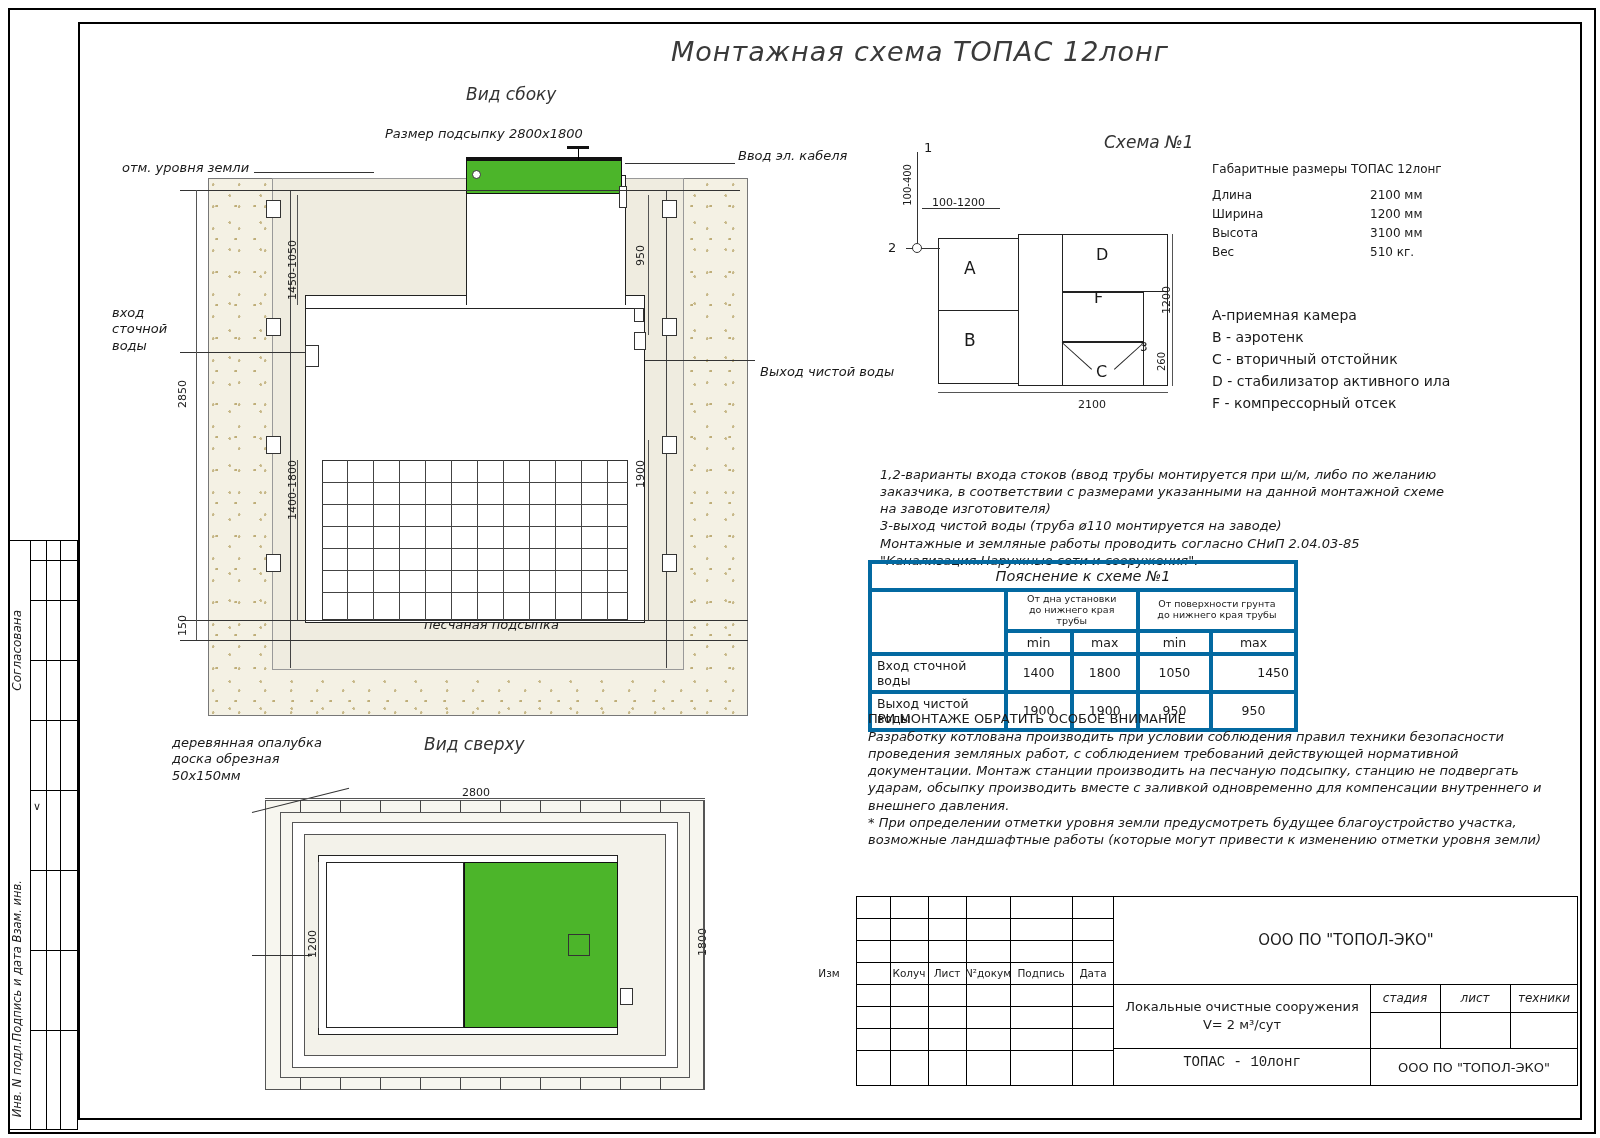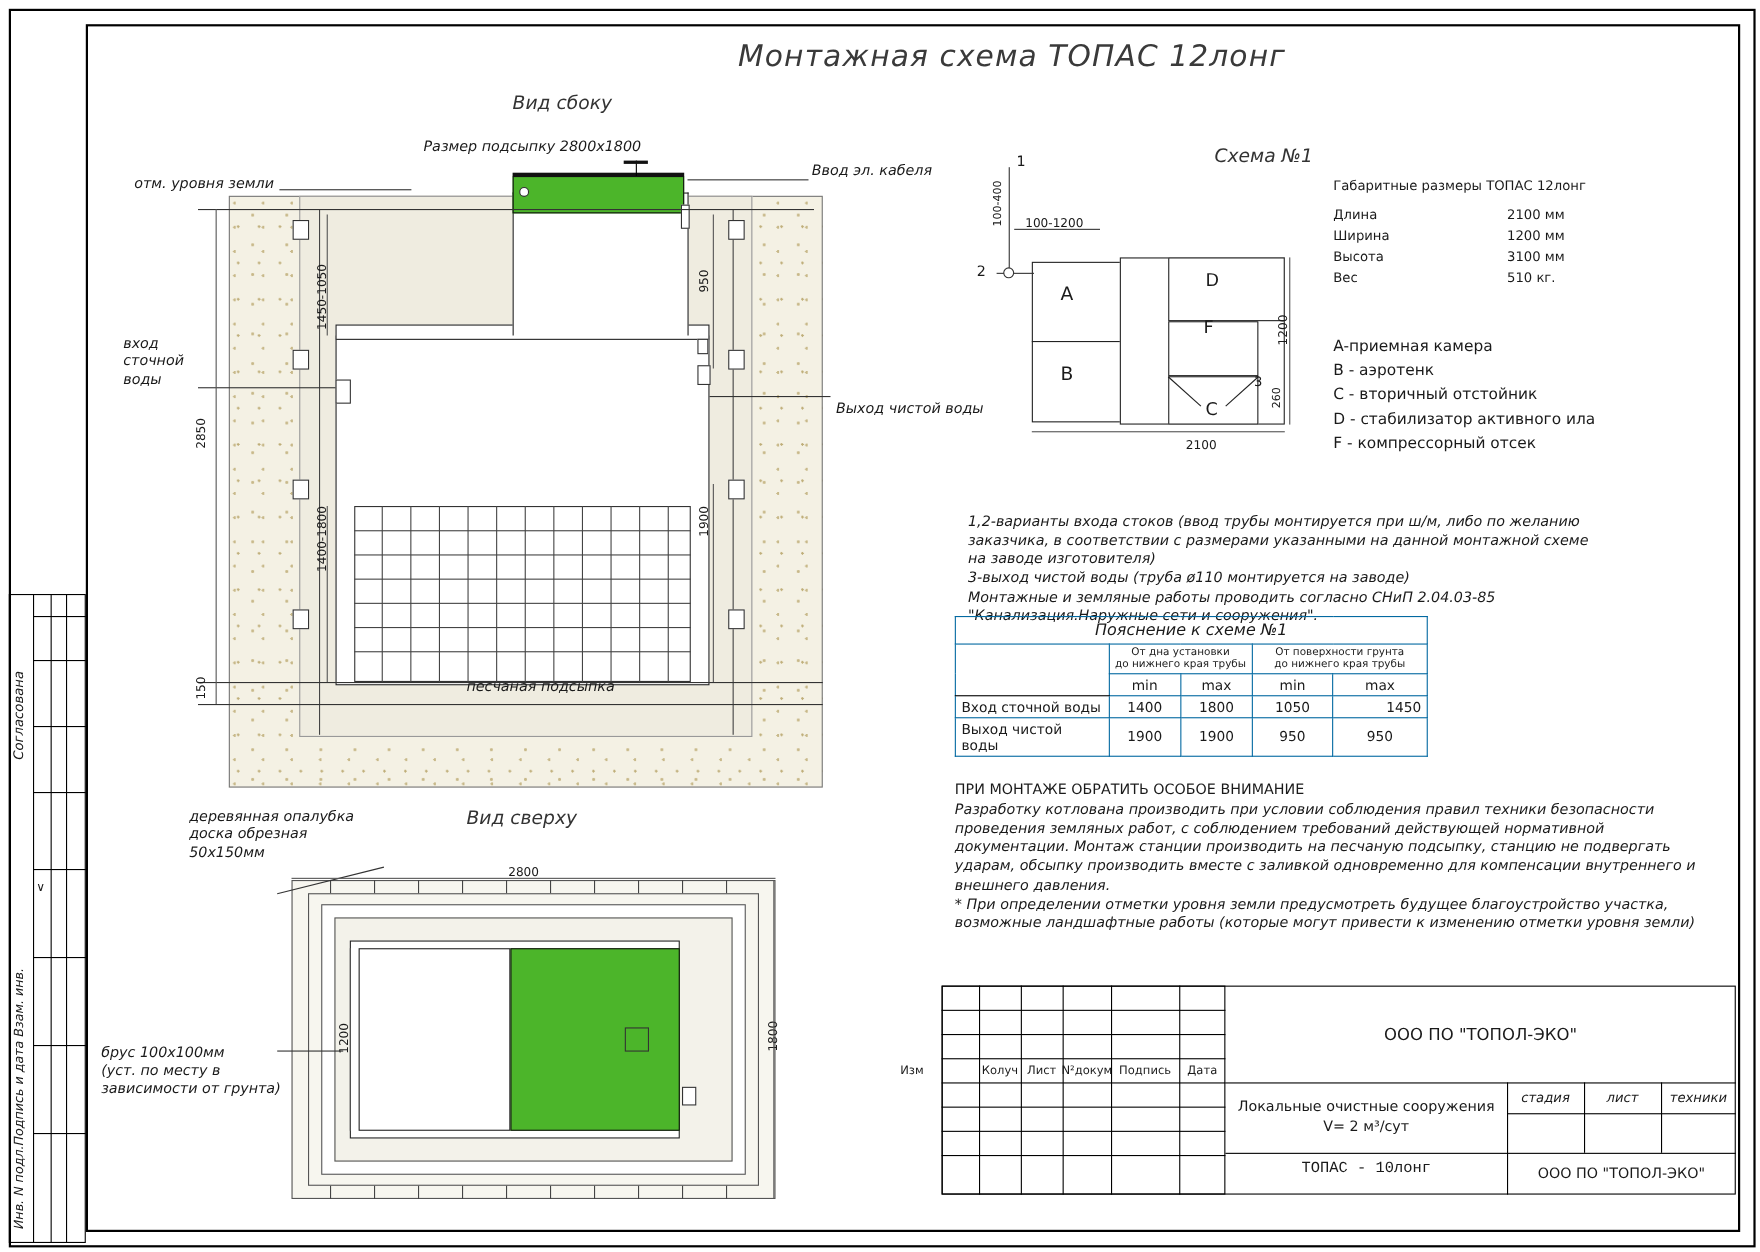--- a/index.html
+++ b/index.html
@@ -32,21 +32,21 @@
   .mtext{position:absolute;font-size:12px;white-space:nowrap;font-style:italic;}
   
   .pit-soil{position:absolute;background:#f4f1e4;}
   .pit-border{position:absolute;border:1px solid #555;box-sizing:border-box;}
   .concrete{position:absolute;background:#efece0;}
   .tank{position:absolute;background:#ffffff;border:1px solid #222;box-sizing:border-box;}
   .lid{position:absolute;background:#4cb52a;border:1px solid #111;box-sizing:border-box;}
   .grid-cell{position:absolute;border:1px solid #333;box-sizing:border-box;background:#fff;}
   .dim{position:absolute;font-size:11px;white-space:nowrap;}
   .tbl{position:absolute;border-collapse:collapse;font-size:12.5px;}
-  .tbl td,.tbl th{border:1px solid #0369a1;padding:2px 5px;font-weight:normal;text-align:center;}
+  .tbl td,.tbl th{border:4px solid #0369a1;padding:2px 5px;font-weight:normal;text-align:center;}
   .tbl .lft{text-align:left;}
   .para{position:absolute;font-size:13px;line-height:1.32;white-space:pre-line;}
   .para-it{font-style:italic;}
   .spec{position:absolute;font-size:12px;white-space:pre-line;line-height:1.58;}
   .scheme-box{position:absolute;border:1px solid #222;box-sizing:border-box;background:#fff;}
   .stamp{position:absolute;border:1px solid #000;box-sizing:border-box;}
   .stampc{position:absolute;box-sizing:border-box;display:flex;align-items:center;justify-content:center;font-size:12px;text-align:center;}
   .hatch{
     position:absolute;
     background-image:
@@ -199,23 +199,20 @@
   <div class="ln vl" style="left:460px;top:1078px;height:12px;background:#444;"></div>
   <div class="ln vl" style="left:500px;top:1078px;height:12px;background:#444;"></div>
   <div class="ln vl" style="left:540px;top:1078px;height:12px;background:#444;"></div>
   <div class="ln vl" style="left:580px;top:1078px;height:12px;background:#444;"></div>
   <div class="ln vl" style="left:620px;top:1078px;height:12px;background:#444;"></div>
   <div class="ln vl" style="left:660px;top:1078px;height:12px;background:#444;"></div>
 
   <div class="lbl lbl-it" style="left:172px;top:735px;white-space:pre-line;line-height:1.25;">деревянная опалубка
 доска обрезная
 50х150мм</div>
-  <div class="lbl lbl-it" style="left:92px;top:950px;white-space:pre-line;line-height:1.25;">брус 100х100мм
-(уст. по месту в
-зависимости от грунта)</div>
   <div class="ln hl" style="left:252px;top:812px;width:100px;background:#333;transform:rotate(-14deg);transform-origin:left center;"></div>
   <div class="ln hl" style="left:252px;top:955px;width:60px;background:#333;"></div>
 
   <div class="dim" style="left:462px;top:786px;">2800</div>
   <div class="dim vert" style="left:696px;top:928px;">1800</div>
   <div class="dim vert" style="left:306px;top:930px;">1200</div>
   <div class="ln hl" style="left:265px;top:798px;width:440px;background:#555;"></div>
   <div class="ln vl" style="left:703px;top:800px;height:290px;background:#555;"></div>
   <div class="ln vl" style="left:318px;top:862px;height:166px;background:#555;"></div>
 

